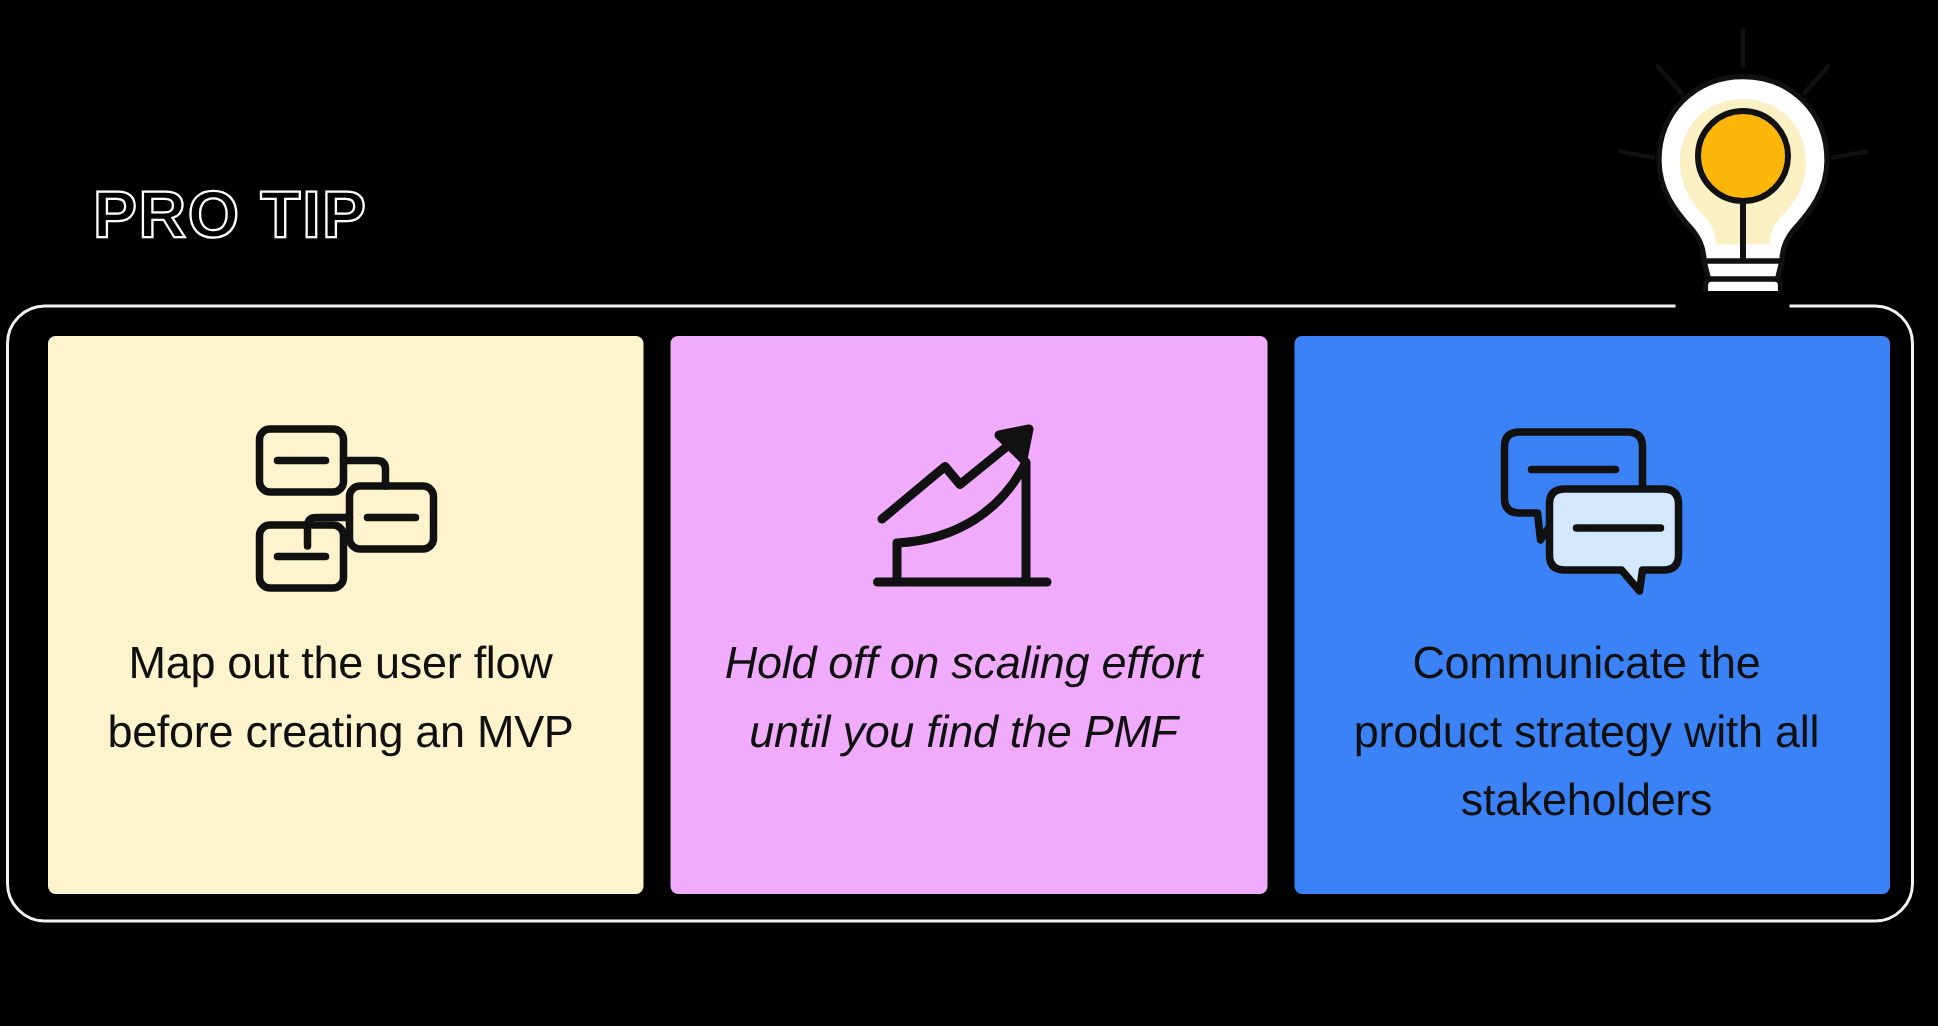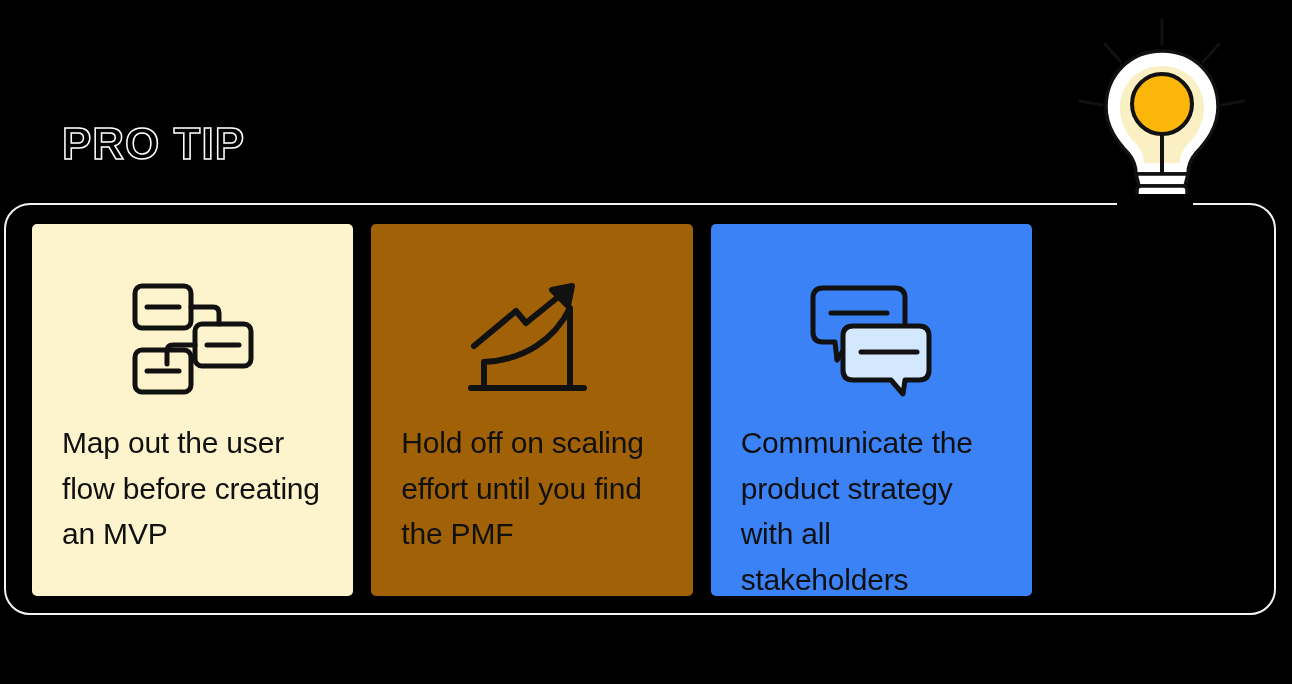--- a/index.html
+++ b/index.html
@@ -13,20 +13,21 @@
     font-family: "Liberation Sans", sans-serif;
     overflow: hidden;
     position: relative;
   }
 
   #stage {
     position: relative;
     width: 1292px;
     height: 684px;
     background: #000000;
+    text-align: center;
   }
 
   
   .protip {
     position: absolute;
     left: 62px;
     top: 122px;
     font-size: 44px;
     font-weight: 700;
     letter-spacing: 1px;
@@ -69,38 +70,38 @@
     height: 22px;
     background: #000000;
     z-index: 6;
   }
 
   
   .cards {
     position: absolute;
     left: 32px;
     top: 224px;
-    width: 1000px;
+    width: 1228px;
     height: 372px;
     display: flex;
     gap: 18px;
     z-index: 2;
   }
   .card {
     flex: 1 1 0;
     border-radius: 5px;
     box-sizing: border-box;
     padding: 40px 30px 0 30px;
     display: flex;
     flex-direction: column;
     align-items: flex-start;
     overflow: hidden;
   }
   .card-cream { background: #fdf4ce; }
-  .card-mint  { background: #a16207; }
+  .card-mint  { background: #f0abfc; font-style: italic; }
   .card-blue  { background: #3b82f6; }
 
   .card-icon {
     width: 100%;
     height: 150px;
     display: flex;
     align-items: center;
     justify-content: center;
     flex: 0 0 auto;
   }

